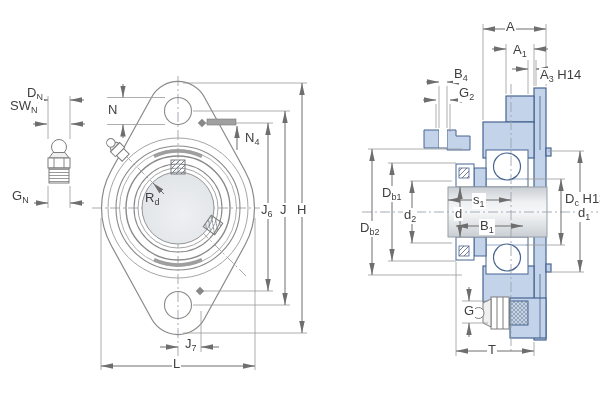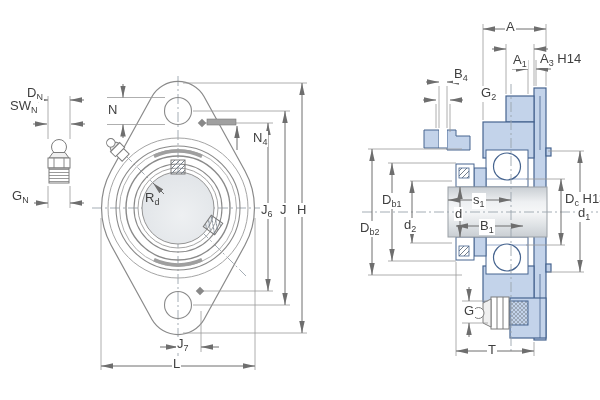--- a/index.html
+++ b/index.html
@@ -239,37 +239,37 @@
       <line x1="456" y1="351" x2="534" y2="351" marker-start="url(#mA)" marker-end="url(#mA)"></line>
     </g>
   </g>
 </svg>
 
 <span class="dim" style="left:26px;top:86px"><span>D</span><sub>N</sub></span>
 <span class="dim" style="left:9px;top:99px"><span>SW</span><sub>N</sub></span>
 <span class="dim" style="left:11px;top:189px"><span>G</span><sub>N</sub></span>
 
 <span class="dim" style="left:107px;top:103px"><span>N</span></span>
-<span class="dim" style="left:252px;top:131px"><span>N</span><sub>4</sub></span>
+<span class="dim" style="left:244px;top:131px"><span>N</span><sub>4</sub></span>
 <span class="dim" style="left:144px;top:191px;background:transparent"><span>R</span><sub>d</sub></span>
 <span class="dim" style="left:260px;top:203px"><span>J</span><sub>6</sub></span>
 <span class="dim" style="left:279px;top:203px"><span>J</span></span>
 <span class="dim" style="left:296px;top:203px"><span>H</span></span>
-<span class="dim" style="left:176px;top:337px"><span>J</span><sub>7</sub></span>
+<span class="dim" style="left:184px;top:337px"><span>J</span><sub>7</sub></span>
 <span class="dim" style="left:172px;top:357px"><span>L</span></span>
 
 <span class="dim" style="left:505px;top:20px"><span>A</span></span>
-<span class="dim" style="left:512px;top:53px"><span>A</span><sub>1</sub></span>
-<span class="dim" style="left:539px;top:52px"><span>A</span><sub>3</sub><span> H14</span></span>
+<span class="dim" style="left:512px;top:43px"><span>A</span><sub>1</sub></span>
+<span class="dim" style="left:539px;top:68px"><span>A</span><sub>3</sub><span> H14</span></span>
 <span class="dim" style="left:453px;top:67px"><span>B</span><sub>4</sub></span>
-<span class="dim" style="left:480px;top:86px"><span>G</span><sub>2</sub></span>
+<span class="dim" style="left:458px;top:86px"><span>G</span><sub>2</sub></span>
 
 <span class="dim" style="left:359px;top:221px"><span>D</span><sub>b2</sub></span>
-<span class="dim" style="left:381px;top:193px"><span>D</span><sub>b1</sub></span>
-<span class="dim" style="left:403px;top:218px"><span>d</span><sub>2</sub></span>
+<span class="dim" style="left:381px;top:186px"><span>D</span><sub>b1</sub></span>
+<span class="dim" style="left:403px;top:208px"><span>d</span><sub>2</sub></span>
 <span class="dim" style="left:454px;top:207px"><span>d</span></span>
 <span class="dim" style="left:472px;top:193px"><span>s</span><sub>1</sub></span>
 <span class="dim" style="left:479px;top:219px"><span>B</span><sub>1</sub></span>
 <span class="dim" style="left:577px;top:206px"><span>d</span><sub>1</sub></span>
 <span class="dim" style="left:564px;top:192px"><span>D</span><sub>c</sub><span> H13</span></span>
 
 <span class="dim" style="left:463px;top:304px"><span>G</span></span>
 <span class="dim" style="left:487px;top:343px"><span>T</span></span>
 
 </div>

